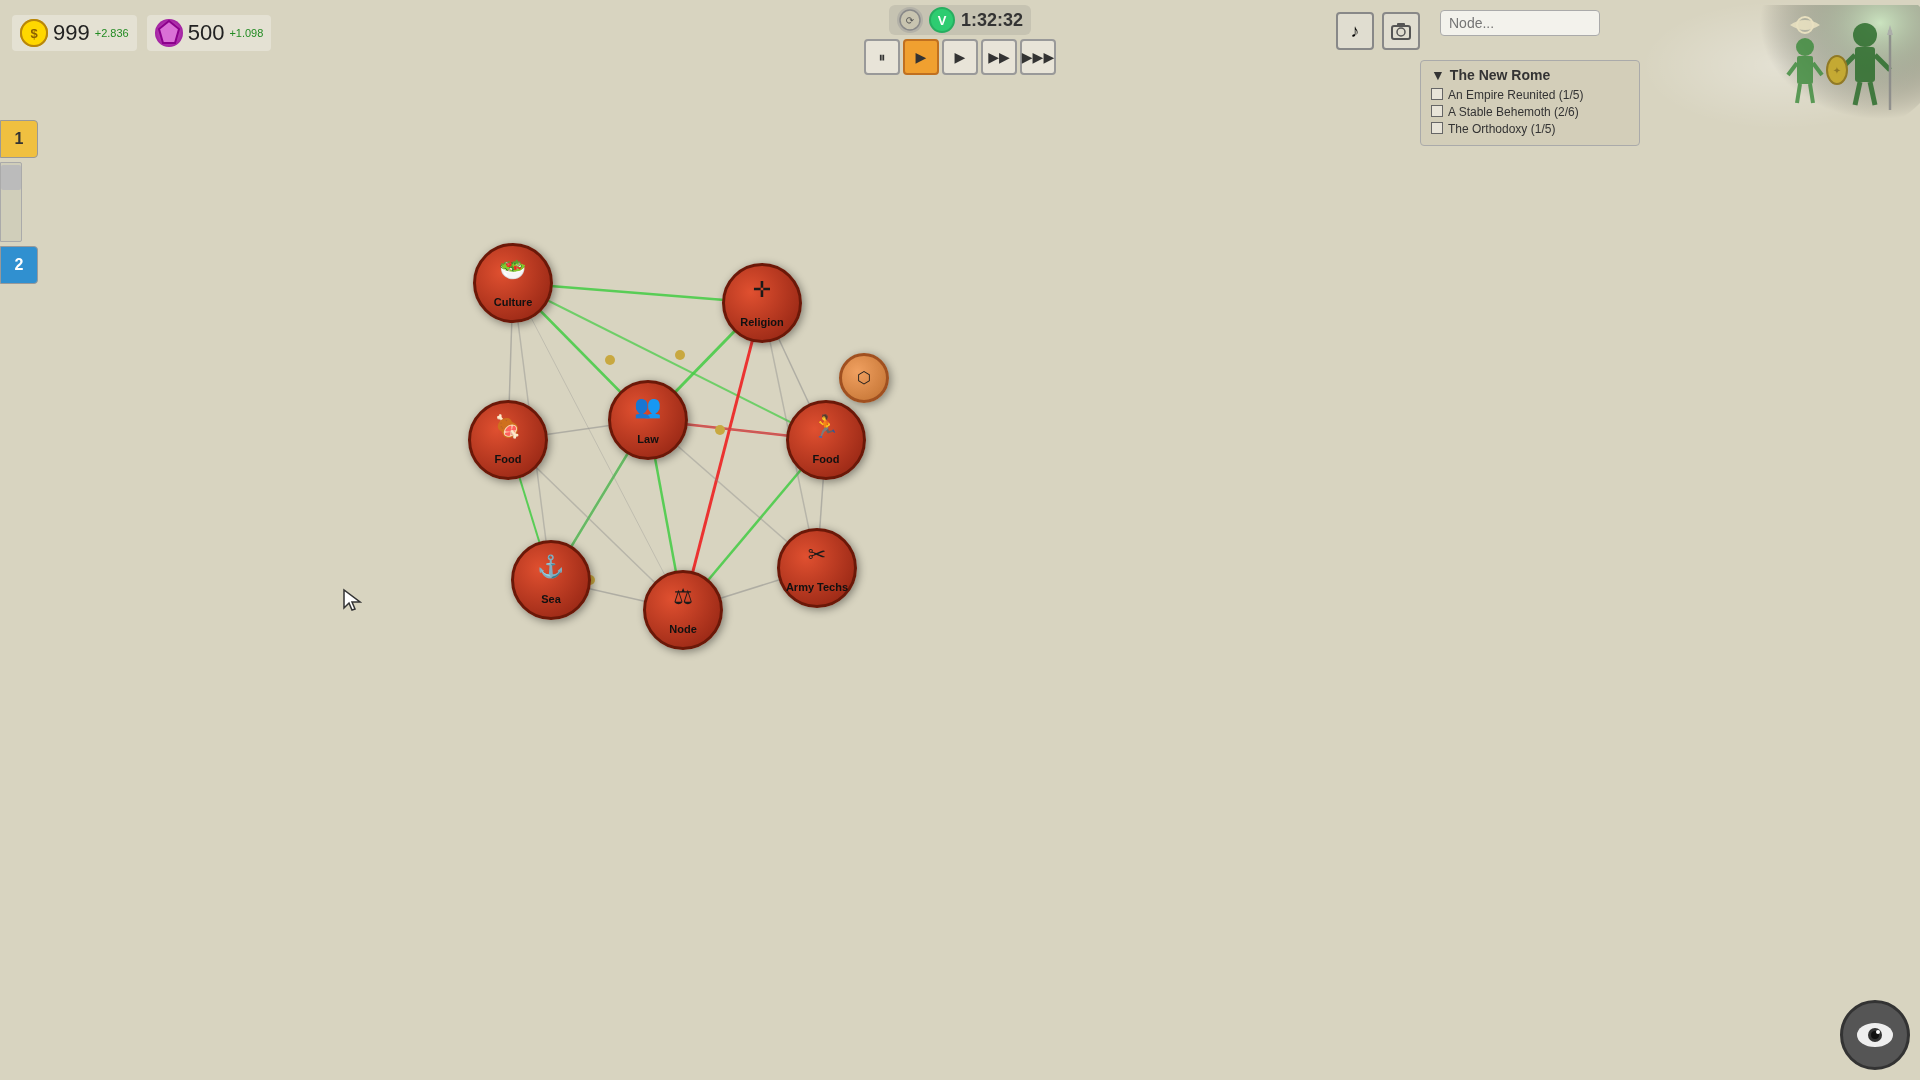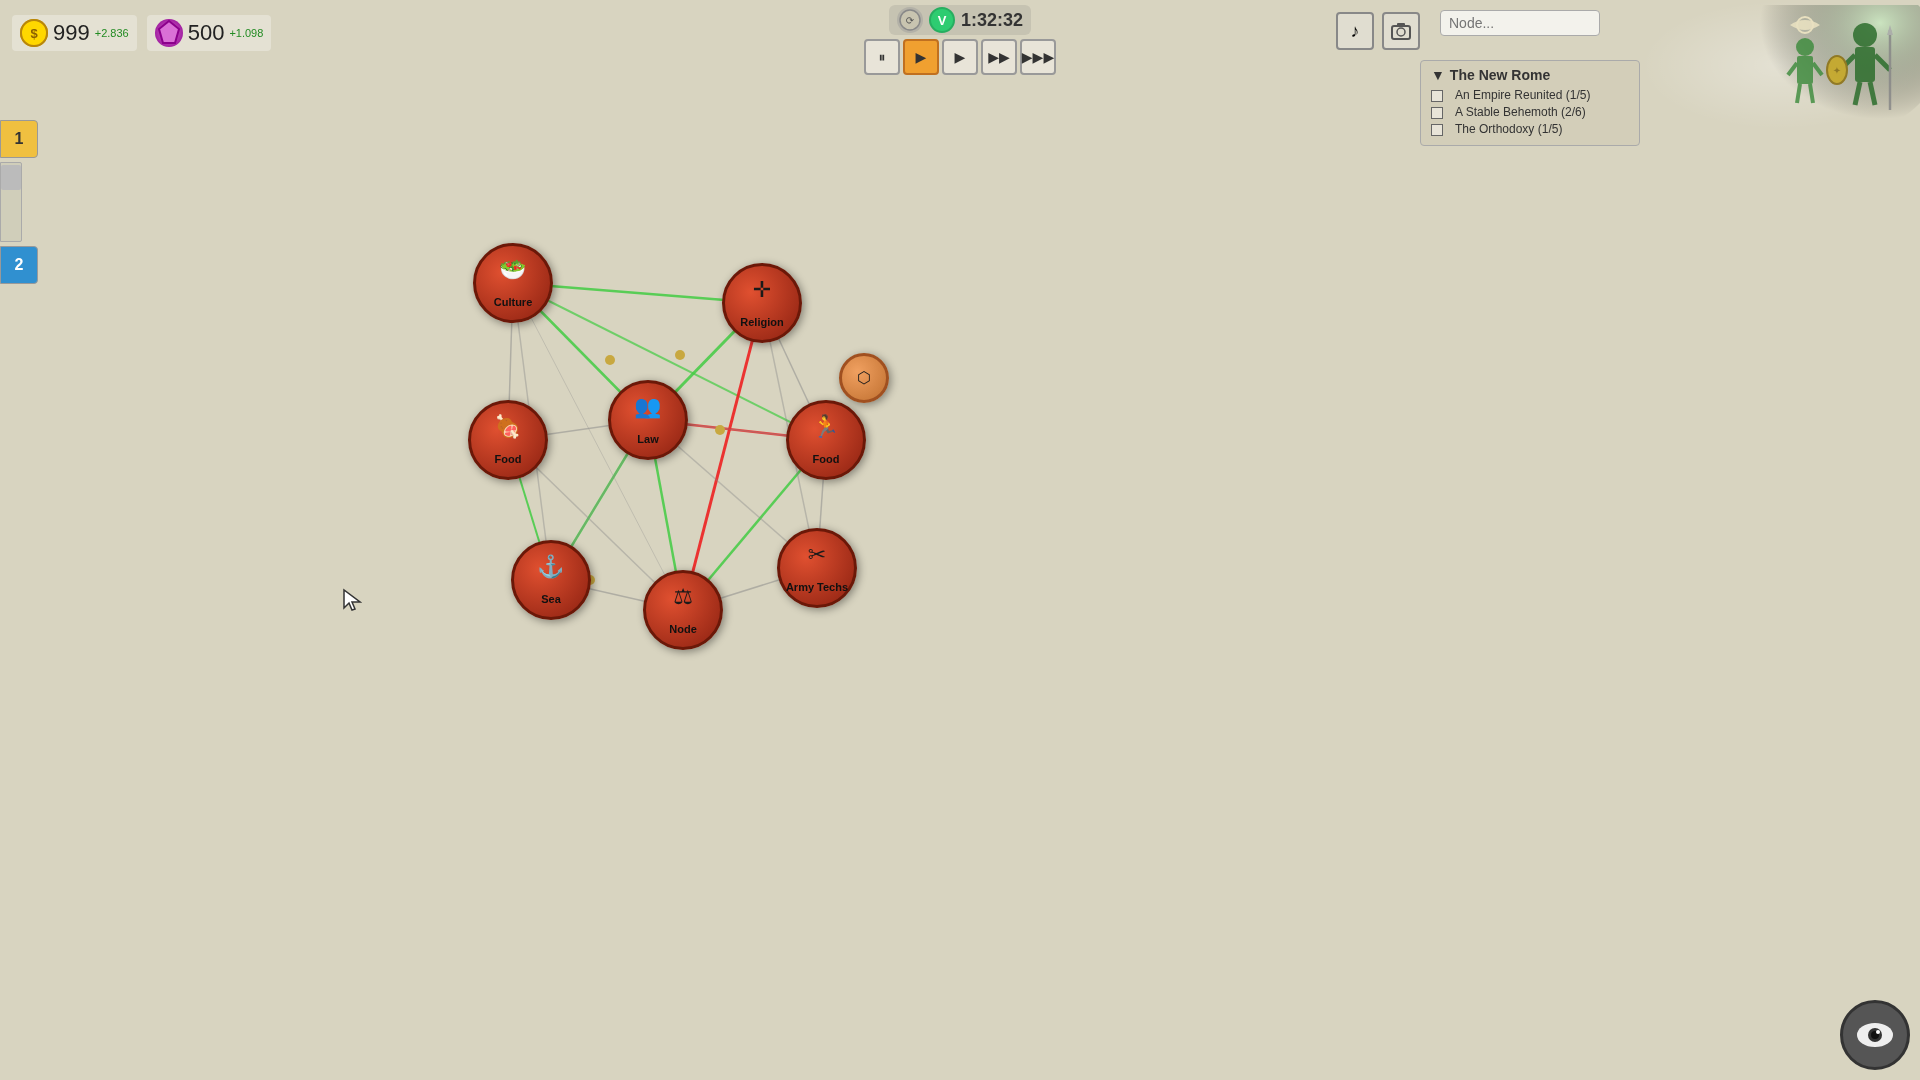--- a/index.html
+++ b/index.html
@@ -180,22 +180,22 @@
       display: flex;
       align-items: center;
       gap: 5px;
       font-size: 14px;
       font-weight: bold;
       color: #333;
       margin-bottom: 5px;
     }
     .obj-item {
       display: flex;
-      align-items: flex-end;
-      gap: 12px;
+      align-items: flex-start;
+      gap: 5px;
       font-size: 12px;
       color: #333;
       margin-bottom: 3px;
     }
     .obj-checkbox {
       width: 12px;
       height: 12px;
       border: 1px solid #666;
       background: #e8e4d8;
     }

